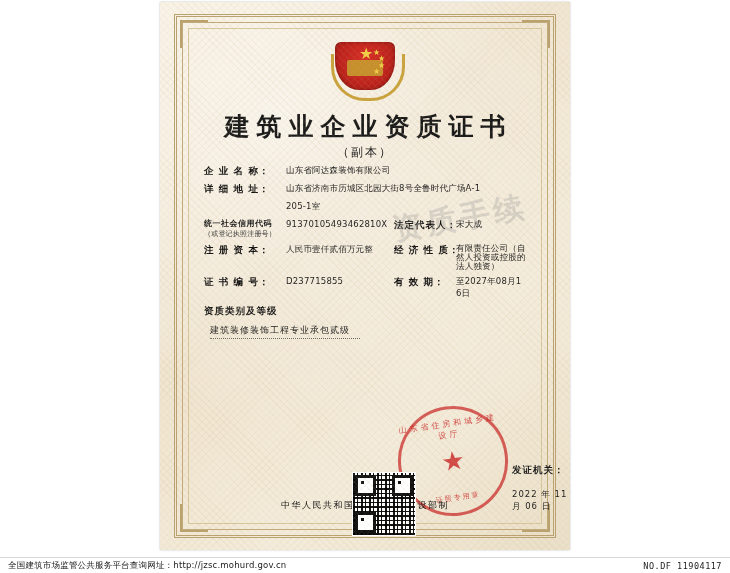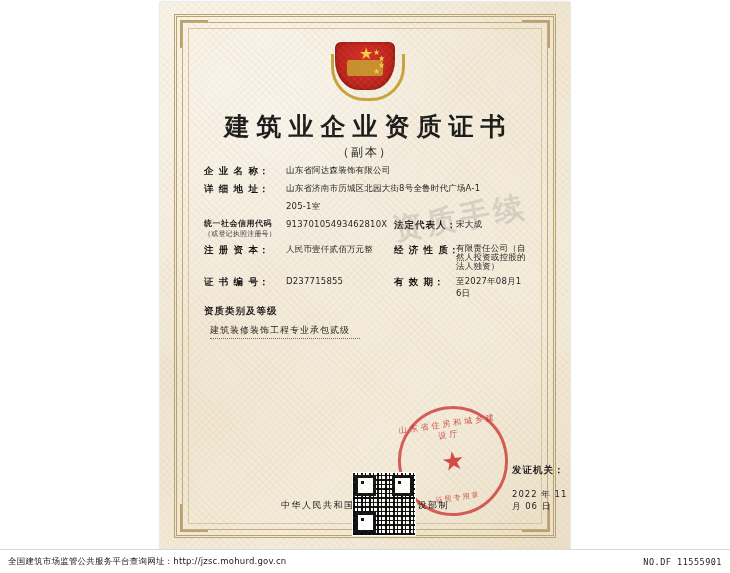--- a/index.html
+++ b/index.html
@@ -316,21 +316,21 @@
     background: #111;
   }
   .qr .eye.e1 { left: 2px; top: 2px; }
   .qr .eye.e2 { right: 2px; top: 2px; }
   .qr .eye.e3 { left: 2px; bottom: 2px; }
 
   
   .bottom-strip {
     position: absolute;
     left: 0; right: 0; bottom: 0;
-    height: 24px;
+    height: 16px;
     background: #fff;
     border-top: 1px solid #d9d9d9;
     display: flex;
     align-items: center;
     justify-content: space-between;
     padding: 0 8px;
     box-sizing: border-box;
     font-size: 8.5px;
     color: #222;
   }
@@ -454,16 +454,16 @@
     <div class="qr">
       <div class="eye e1"></div>
       <div class="eye e2"></div>
       <div class="eye e3"></div>
     </div>
 
   </div>
 
   <div class="bottom-strip">
     <div class="bottom-left">全国建筑市场监管公共服务平台查询网址：http://jzsc.mohurd.gov.cn</div>
-    <div class="bottom-right">NO.DF  11555901</div>
+    <div class="bottom-right">NO.DF  11904117</div>
   </div>
 
 </div>
 
 </body></html>

